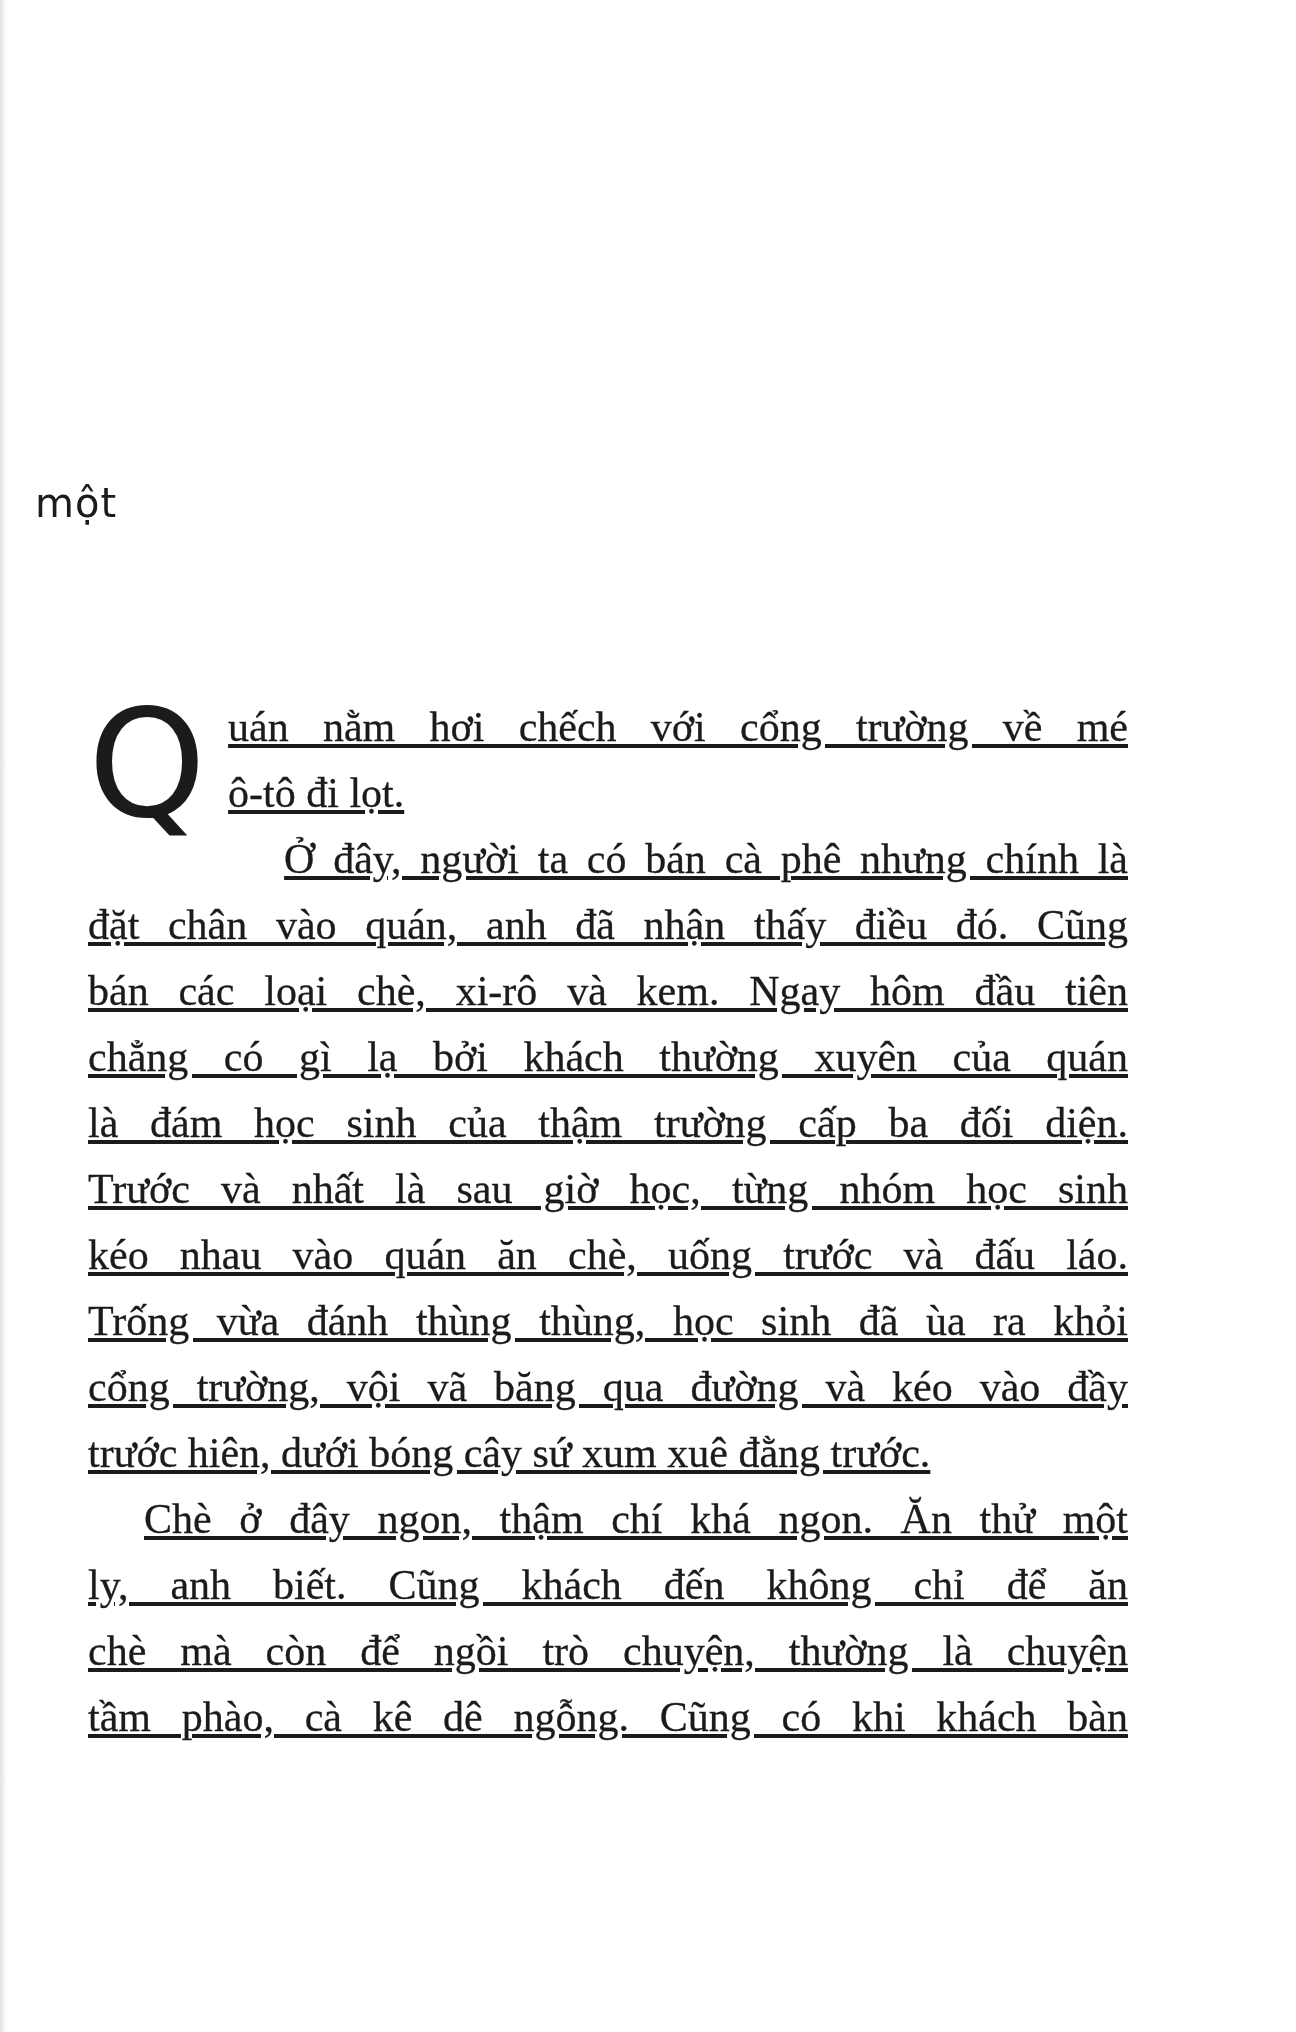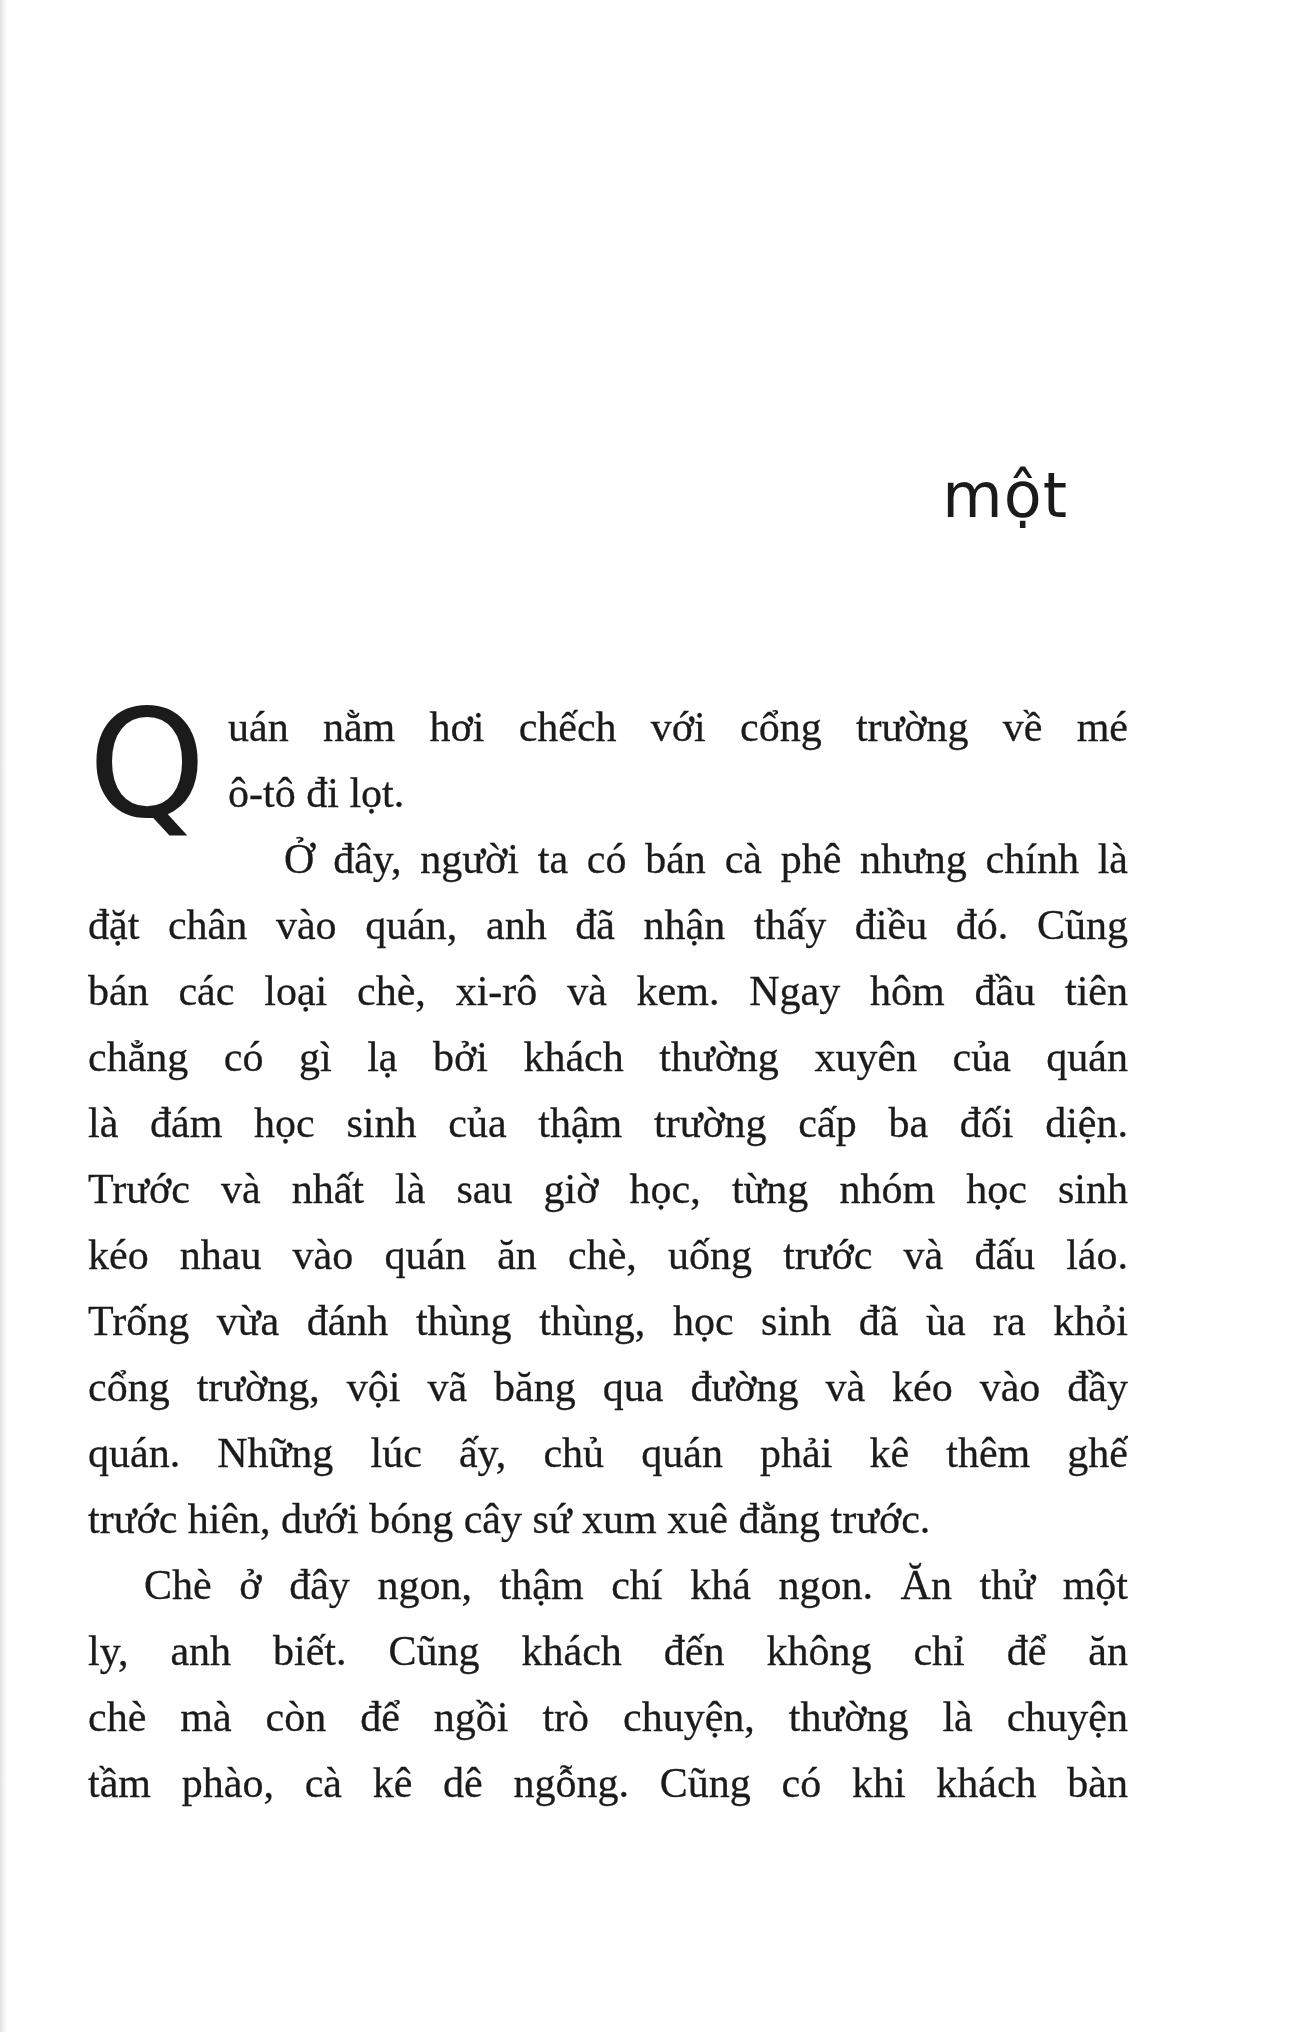--- a/index.html
+++ b/index.html
@@ -22,44 +22,45 @@
     left: 0; top: 0;
     width: 7px; height: 100%;
     background: linear-gradient(to right, #d8d8d8 0%, #efefef 55%, #ffffff 100%);
     opacity: 0.75;
   }
   .chapter-title {
     position: absolute;
     top: 452px;
     left: 88px;
     width: 1040px;
-    text-align: right;
+    text-align: left;
     transform: translateX(-67px);
     font-family: "DejaVu Sans", sans-serif;
     font-weight: 400;
-    font-size: 62px;
+    font-size: 40px;
     line-height: 74px;
     letter-spacing: 1px;
-    margin: 7px;
+    margin: 14px;
   }
   .body-text {
     position: absolute;
     top: 694px;
     left: 88px;
     width: 1040px;
     font-size: 42px;
     line-height: 66px;
     -webkit-text-stroke: 0.3px currentColor;
   }
   .para { margin: 0; }
   .line {
     height: 66px;
     overflow: hidden;
     text-align: justify;
     text-align-last: justify;
+    text-decoration: underline;
   }
   .line.last {
     text-align-last: left;
   }
   .line.first-indent {
     text-indent: 56px;
   }
   .dropcap {
     float: left;
     font-family: "DejaVu Sans", sans-serif;
@@ -87,21 +88,20 @@
       <div class="para">
         <div class="line first-indent">Ở đây, người ta có bán cà phê nhưng chính là</div>
         <div class="line">đặt chân vào quán, anh đã nhận thấy điều đó. Cũng</div>
         <div class="line">bán các loại chè, xi-rô và kem. Ngay hôm đầu tiên</div>
         <div class="line">chẳng có gì lạ bởi khách thường xuyên của quán</div>
         <div class="line">là đám học sinh của thậm trường cấp ba đối diện.</div>
         <div class="line">Trước và nhất là sau giờ học, từng nhóm học sinh</div>
         <div class="line">kéo nhau vào quán ăn chè, uống trước và đấu láo.</div>
         <div class="line">Trống vừa đánh thùng thùng, học sinh đã ùa ra khỏi</div>
         <div class="line">cổng trường, vội vã băng qua đường và kéo vào đầy</div>
-        <div class="line">quán. Những lúc ấy, chủ quán phải kê thêm ghế</div>
         <div class="line last">trước hiên, dưới bóng cây sứ xum xuê đằng trước.</div>
       </div>
       <div class="para">
         <div class="line first-indent">Chè ở đây ngon, thậm chí khá ngon. Ăn thử một</div>
         <div class="line">ly, anh biết. Cũng khách đến không chỉ để ăn</div>
         <div class="line">chè mà còn để ngồi trò chuyện, thường là chuyện</div>
         <div class="line">tầm phào, cà kê dê ngỗng. Cũng có khi khách bàn</div>
       </div>
     </div>
 </div>

